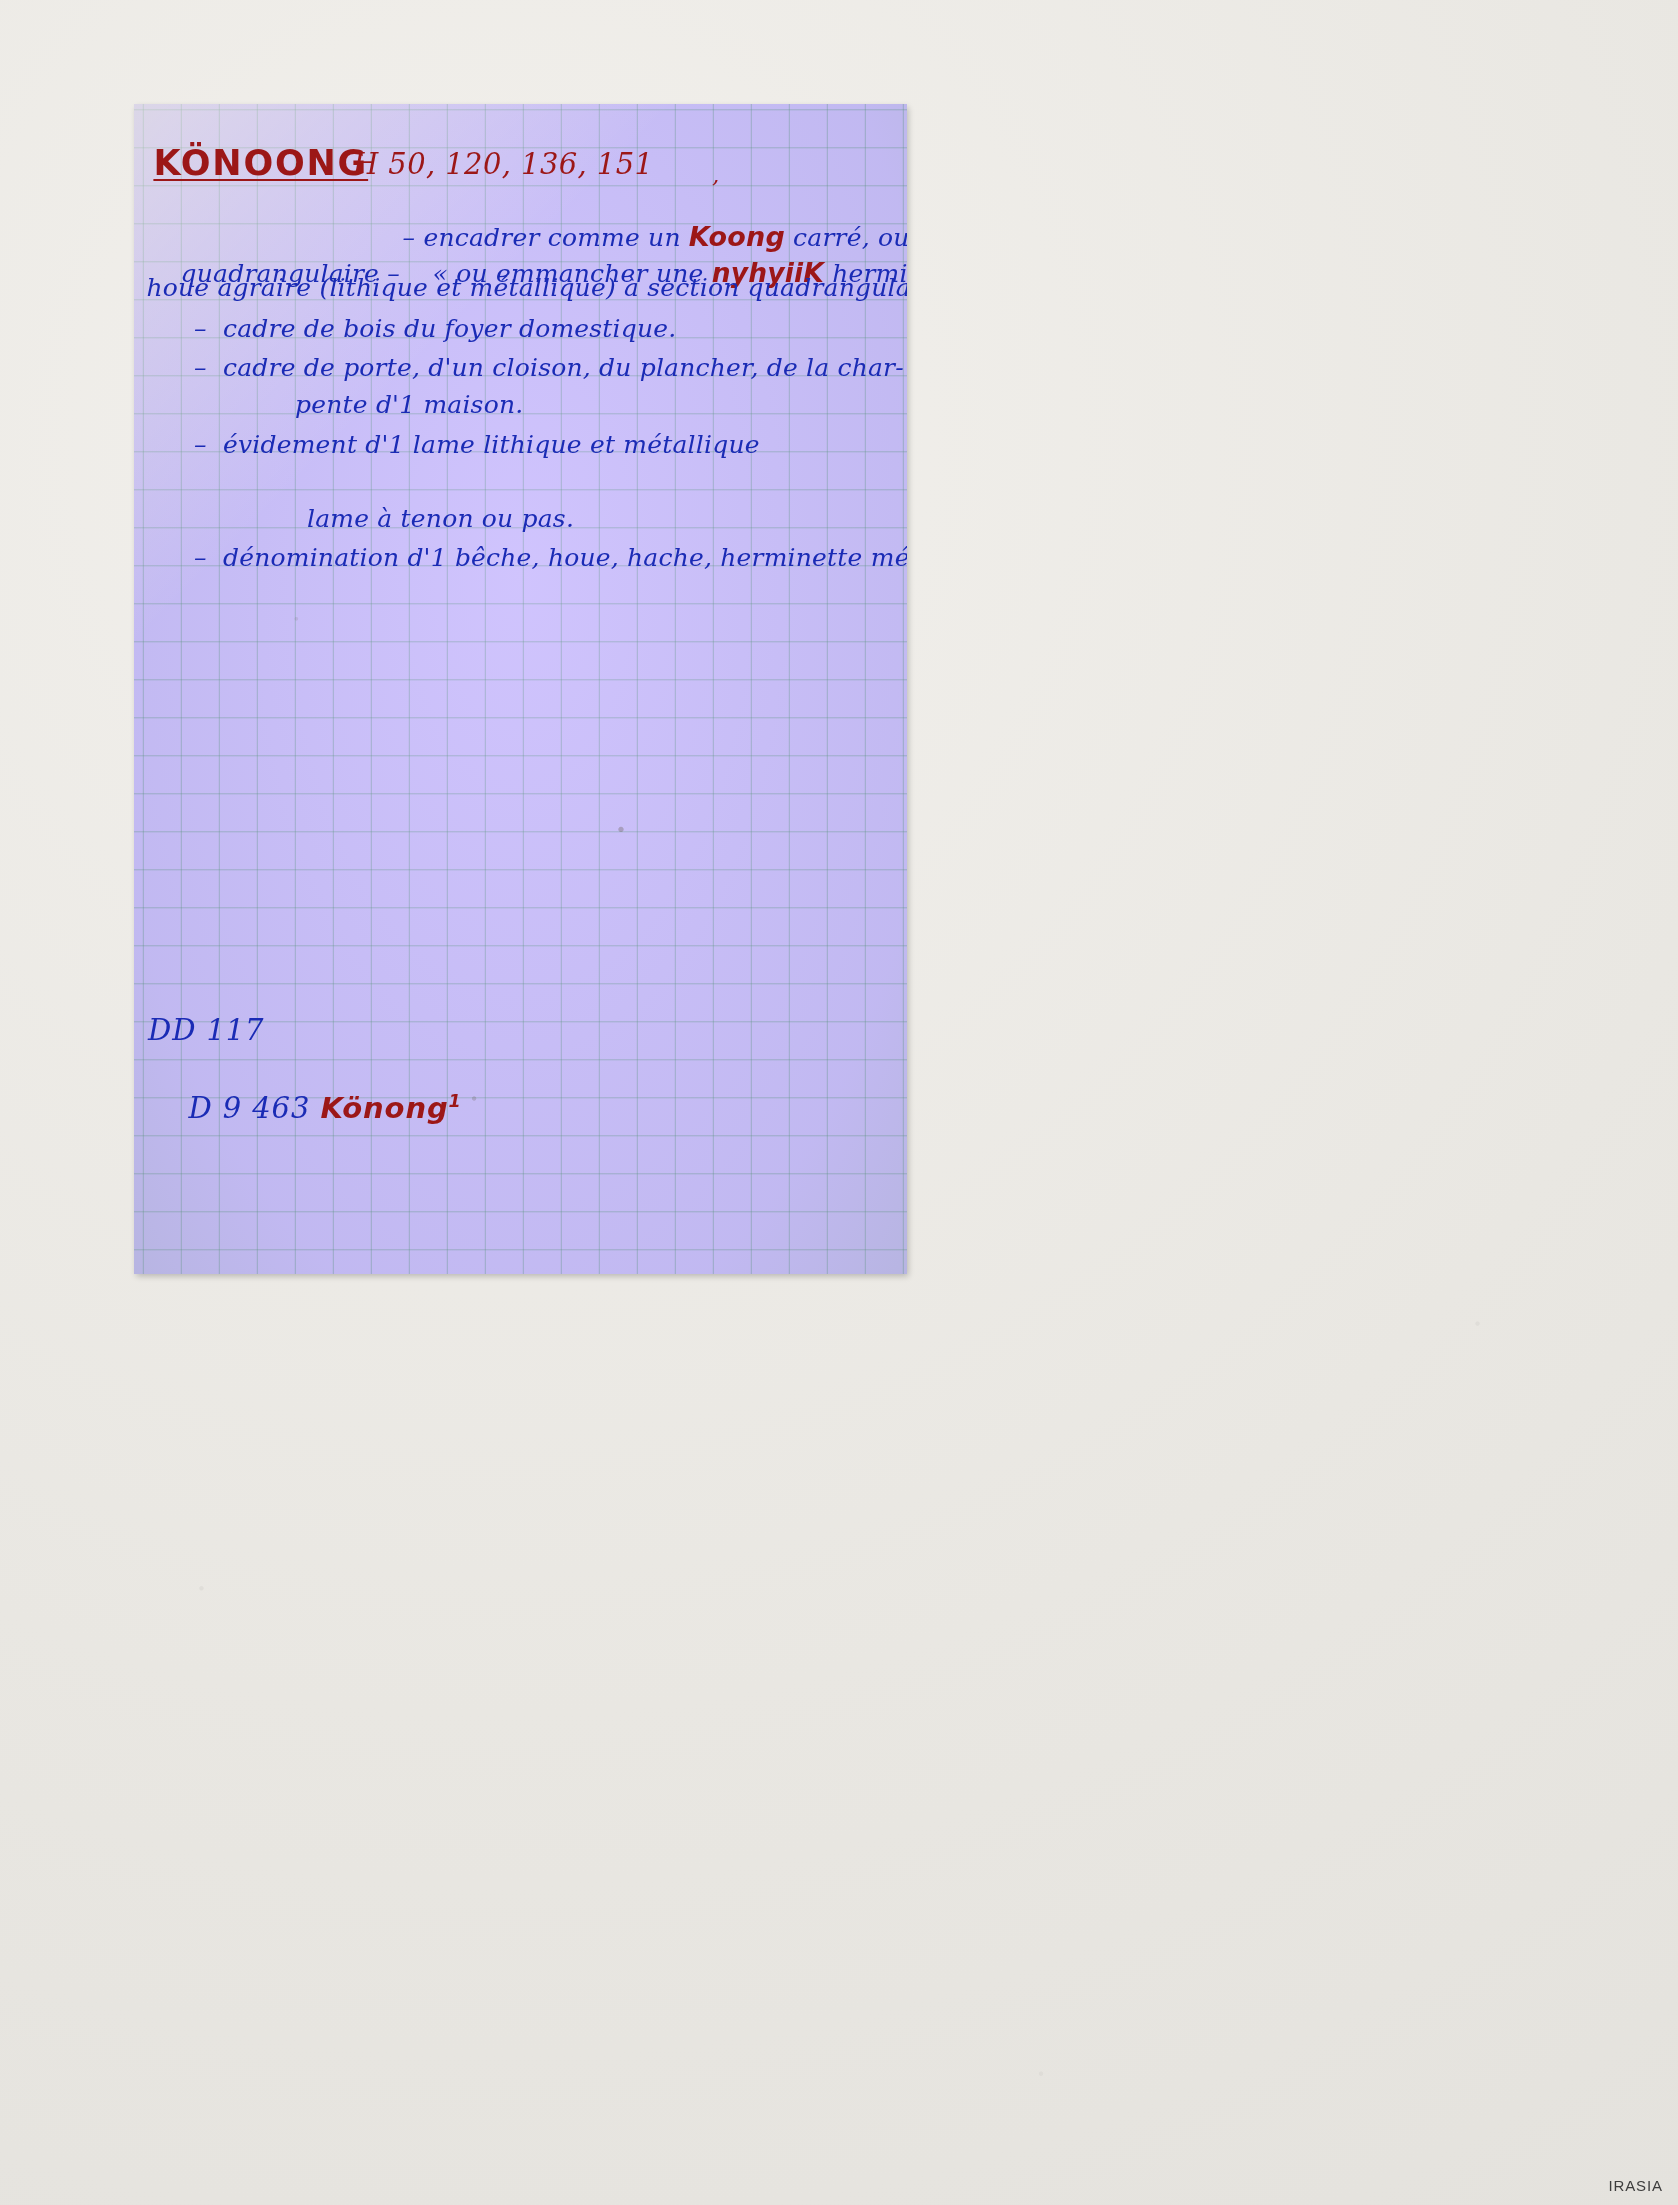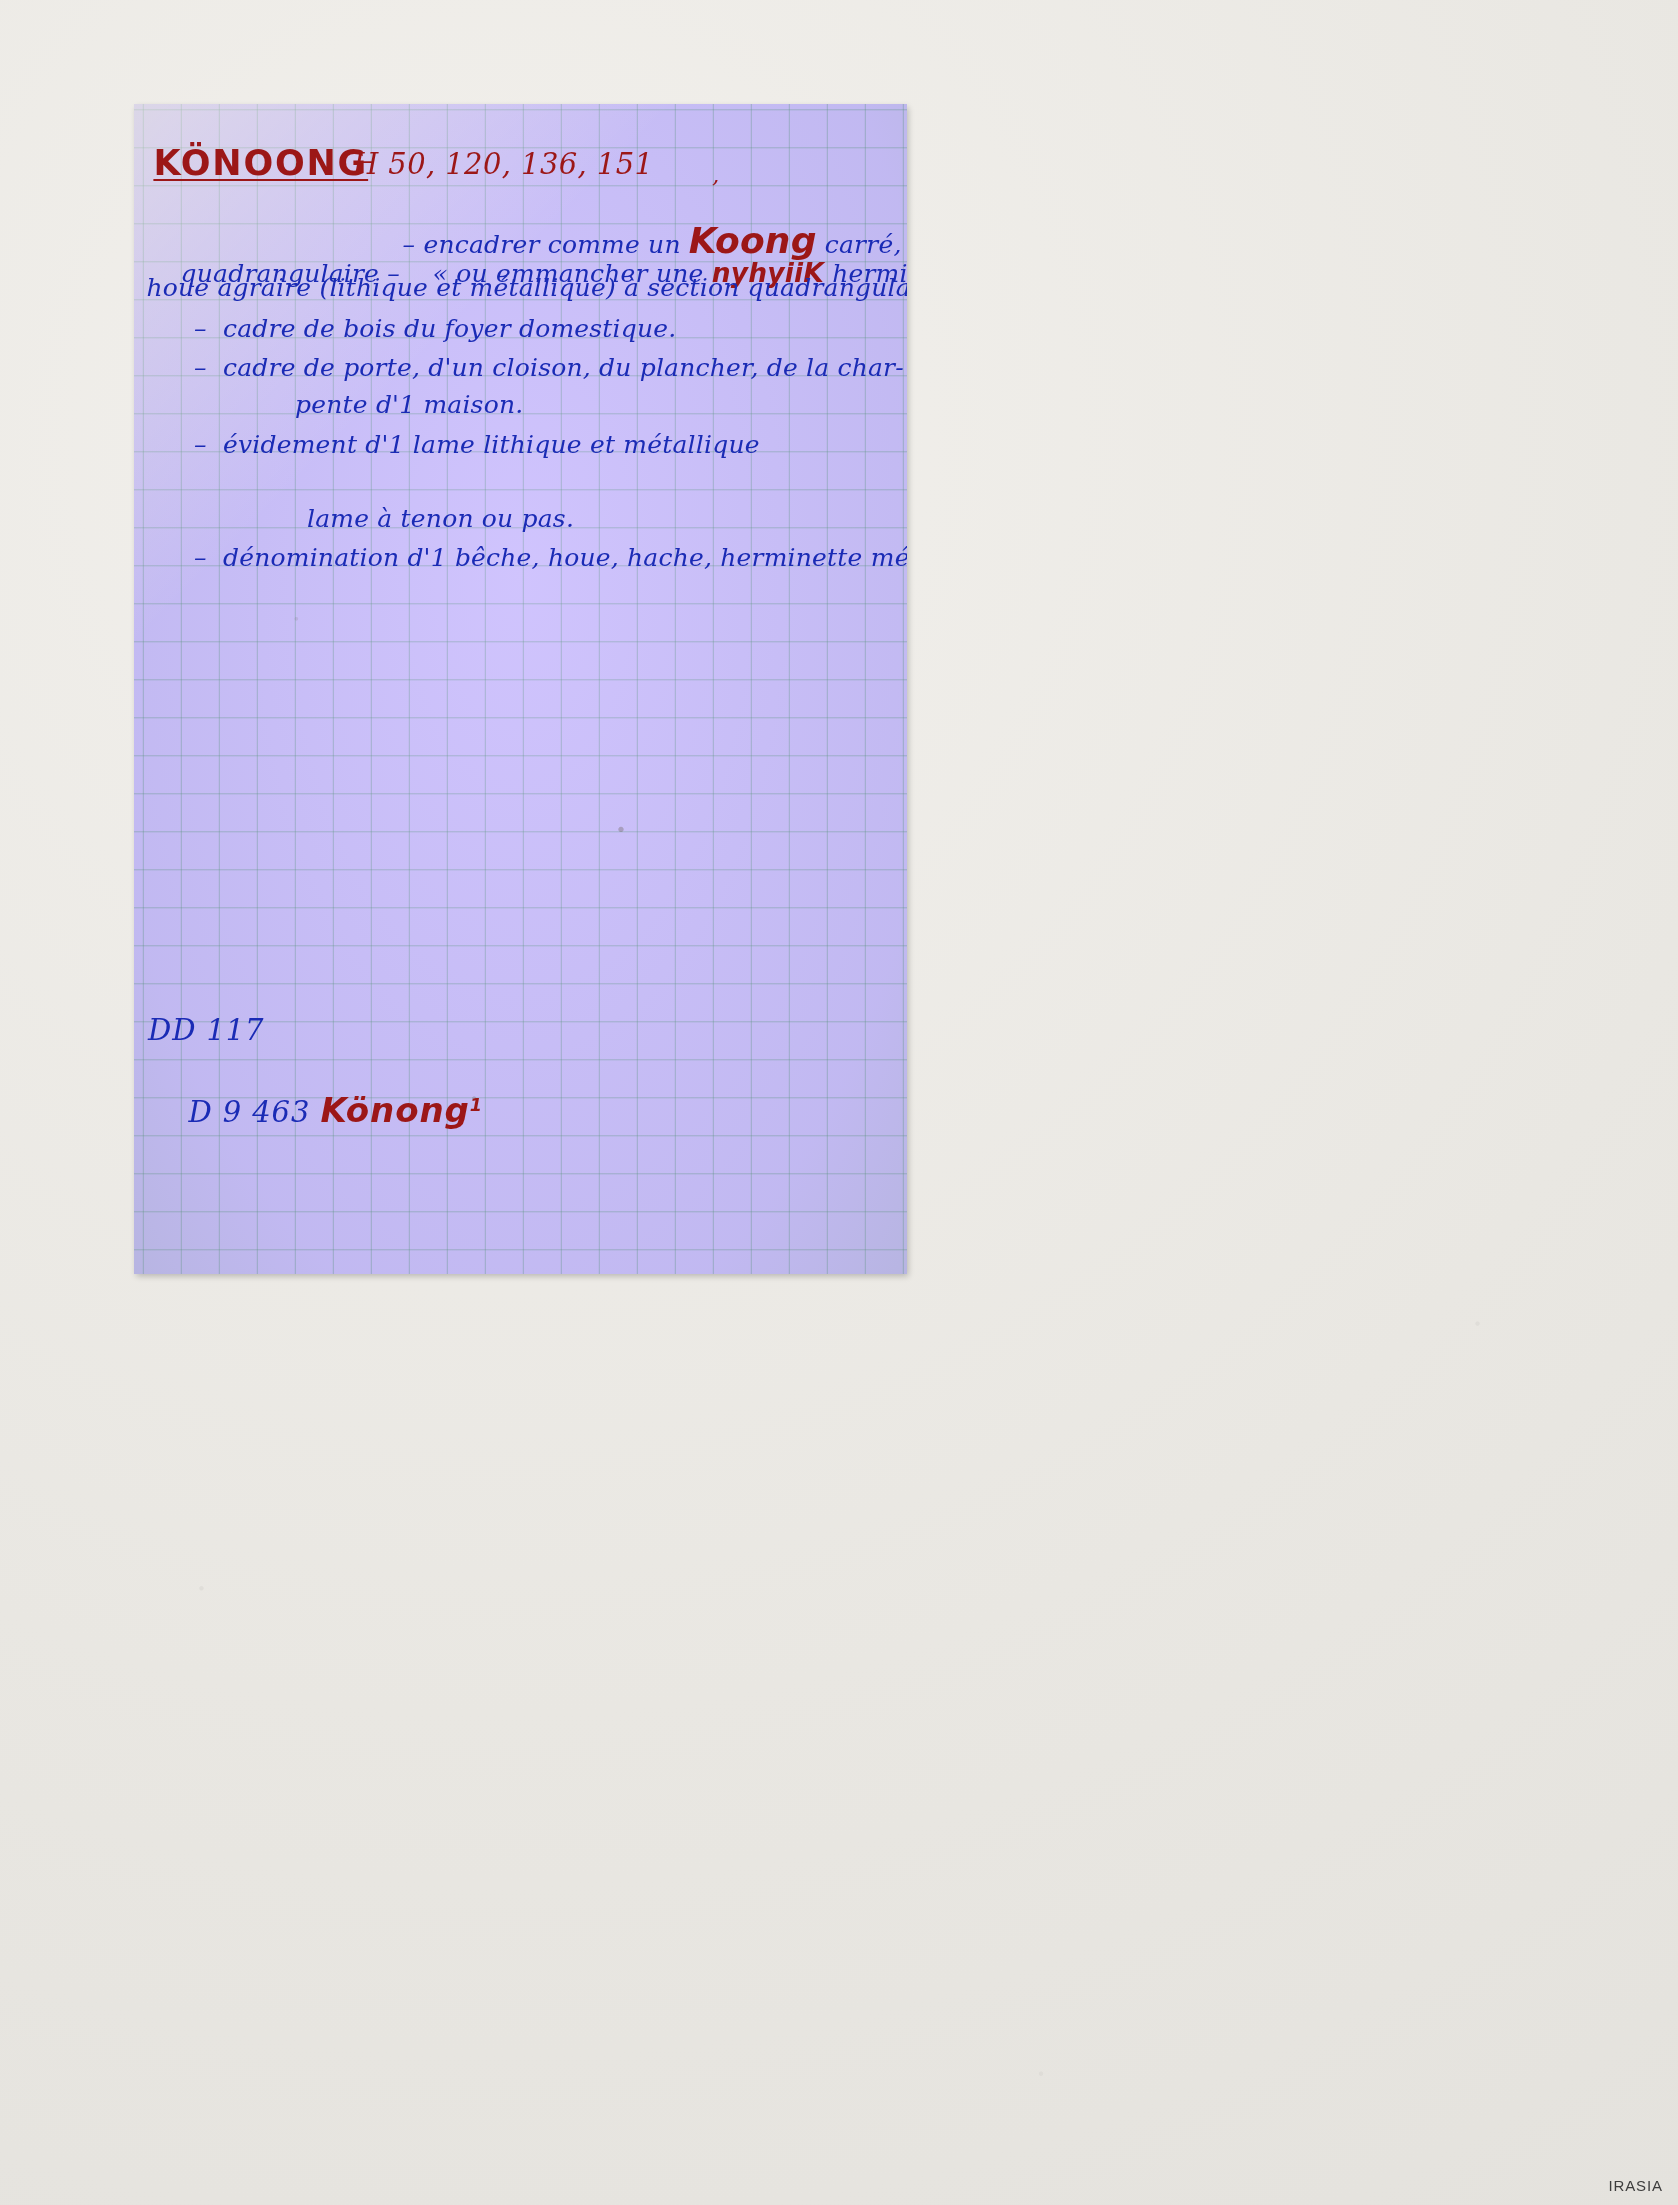--- a/index.html
+++ b/index.html
@@ -110,21 +110,21 @@
     font-style: italic;
   }
 
   
   .ref { font-size: 29px; letter-spacing: 0.9px; }
   .ref-red {
     color: #9c1717;
     font-family: "DejaVu Sans", sans-serif;
     font-style: italic;
     font-weight: bold;
-    font-size: 34px;
+    font-size: 29px;
   }
 
   
   #watermark {
     position: absolute;
     right: 16px;
     bottom: 12.4px;
     font-family: "Liberation Sans", sans-serif;
     font-size: 15px;
     color: #3d3d3d;
@@ -139,21 +139,21 @@
 <div id="card">
   <div id="grid"></div>
   <div id="paper-tone"></div>
   <div id="paper-specks"></div>
 
   <div class="hw title" style="left:19.4px; top:42px;">KÖNOONG</div>
   <div class="hw title-nums" style="left:219px; top:46px;">H 50, 120, 136, 151</div>
   <div class="hw" style="left:578px; top:60px; font-size:23px; color:#9c1717;">,</div>
 
   <div class="hw body-line" style="left:236px; top:94px;">
-    <span>– encadrer comme un </span><span class="inline-red" style="font-size:36px;">Koong</span><span> carré, ou cadre</span>
+    <span>– encadrer comme un </span><span class="inline-red" style="font-size:27px;">Koong</span><span> carré, ou cadre</span>
   </div>
 
   <div class="hw body-line" style="left:14px; top:131px;">
     <span>quadrangulaire –    « ou emmancher une </span><span class="inline-red" style="font-size:26.5px;">nyhyiiK</span><span> herminette,</span>
   </div>
 
   <div class="hw body-line" style="left:12.4px; top:171px;">houe agraire (lithique et métallique) à section quadrangulaire</div>
 
   <div class="hw body-line" style="left:60px; top:212px;">–  cadre de bois du foyer domestique.</div>
 

